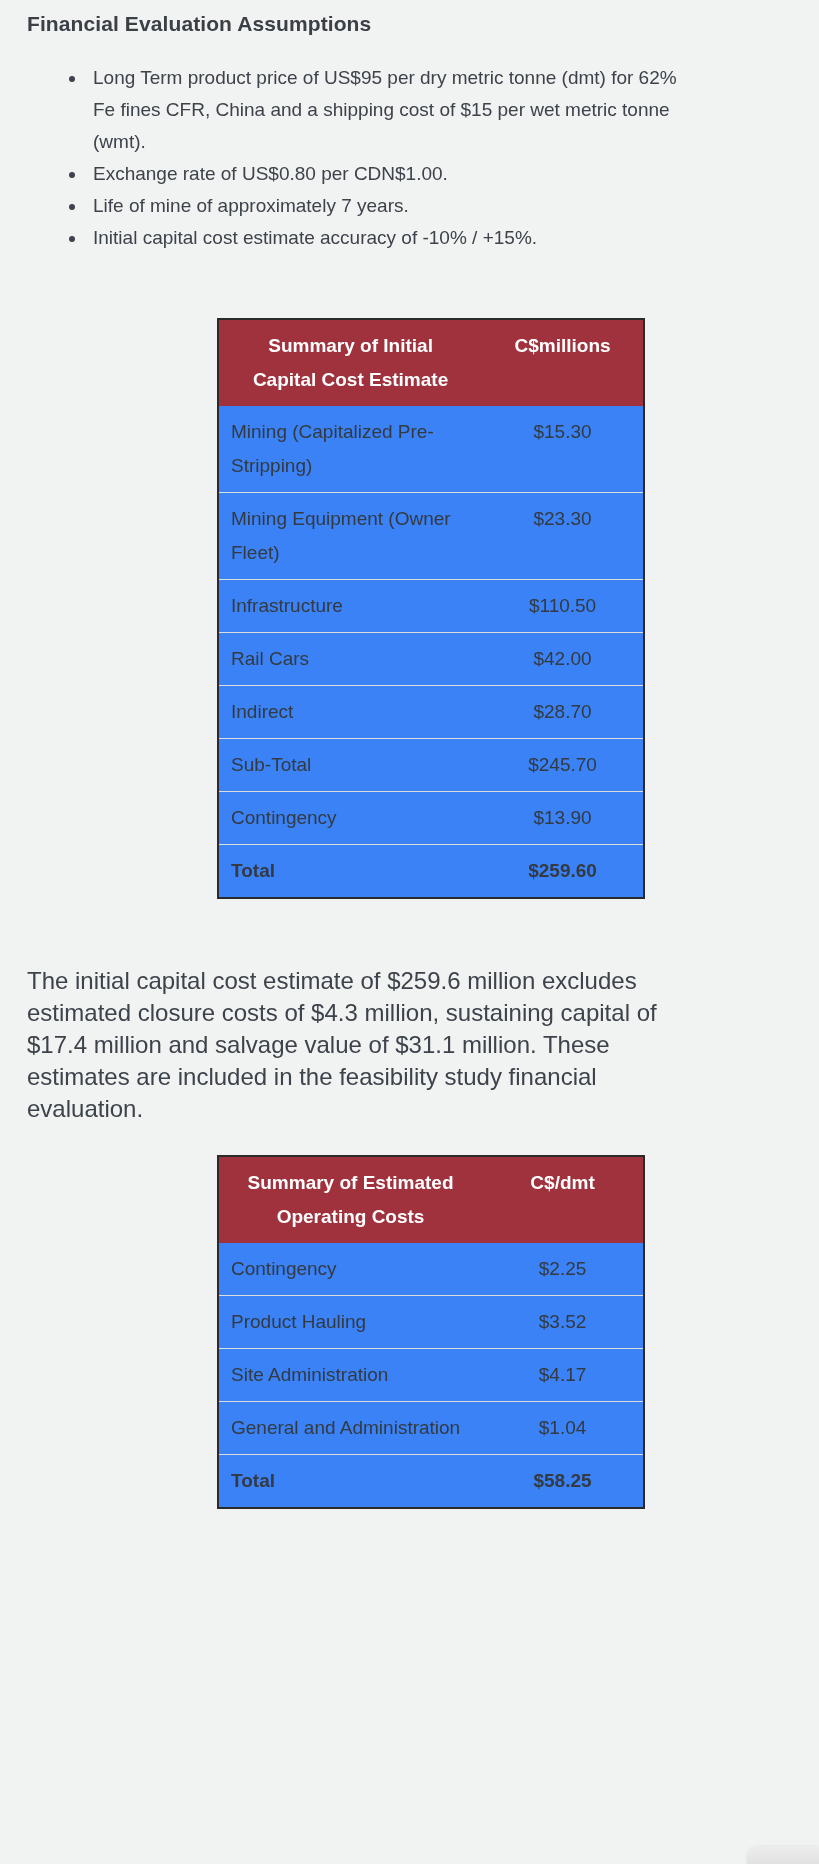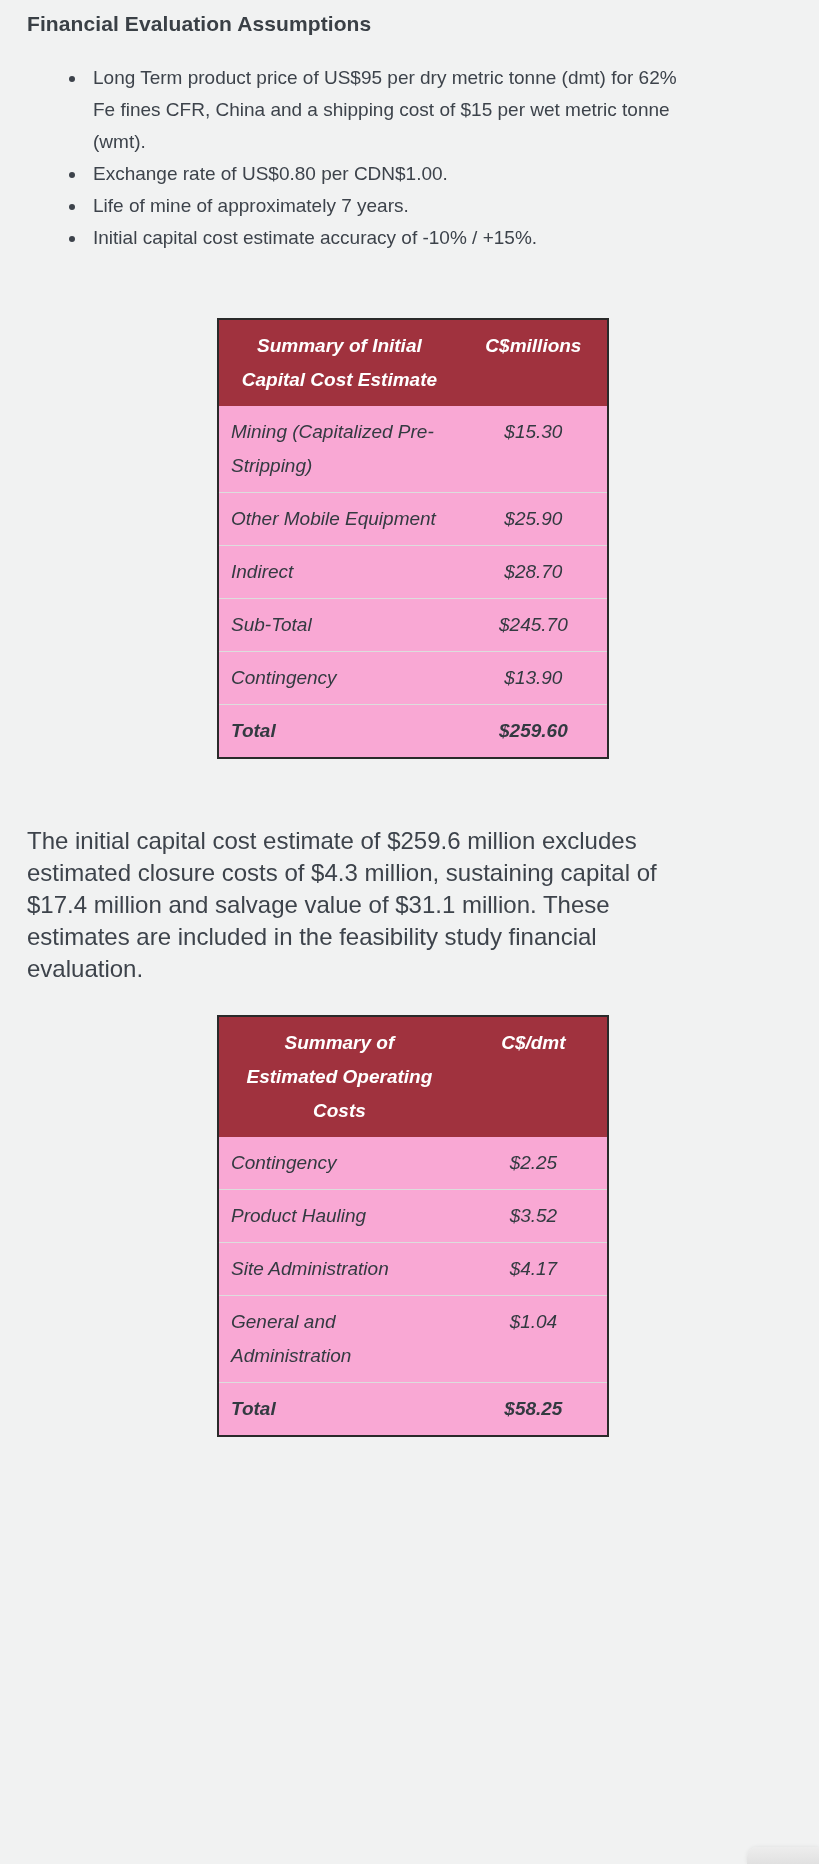--- a/index.html
+++ b/index.html
@@ -36,28 +36,27 @@
   }
   ul.assumptions li{
     font-size:19px;
     line-height:32px;
     max-width:600px;
     padding-left:6px;
     color:var(--text);
   }
   table.cost-table{
     border-collapse:collapse;
-    width:392px;
+    width:428px;
     margin:64px 0 0 190px;
-    background:#f9a8d4;
+    background:#3b82f6;
     border:2px solid var(--table-border);
     font-size:19px;
     color:var(--table-text);
     table-layout:fixed;
-    font-style:italic;
   }
   table.cost-table th{
     background:var(--header-bg);
     color:var(--header-fg);
     font-weight:bold;
     text-align:center;
     vertical-align:top;
     line-height:34px;
     padding:9px 6px;
   }
@@ -109,22 +108,30 @@
         <th class="col-label">Summary of Initial Capital Cost Estimate</th>
         <th class="col-unit">C$millions</th>
       </tr>
     </thead>
     <tbody>
         <tr>
           <td>Mining (Capitalized Pre-Stripping)</td>
           <td class="val">$15.30</td>
         </tr>
         <tr>
-          <td>Other Mobile Equipment</td>
-          <td class="val">$25.90</td>
+          <td>Mining Equipment (Owner Fleet)</td>
+          <td class="val">$23.30</td>
+        </tr>
+        <tr>
+          <td>Infrastructure</td>
+          <td class="val">$110.50</td>
+        </tr>
+        <tr>
+          <td>Rail Cars</td>
+          <td class="val">$42.00</td>
         </tr>
         <tr>
           <td>Indirect</td>
           <td class="val">$28.70</td>
         </tr>
         <tr>
           <td>Sub-Total</td>
           <td class="val">$245.70</td>
         </tr>
         <tr>

